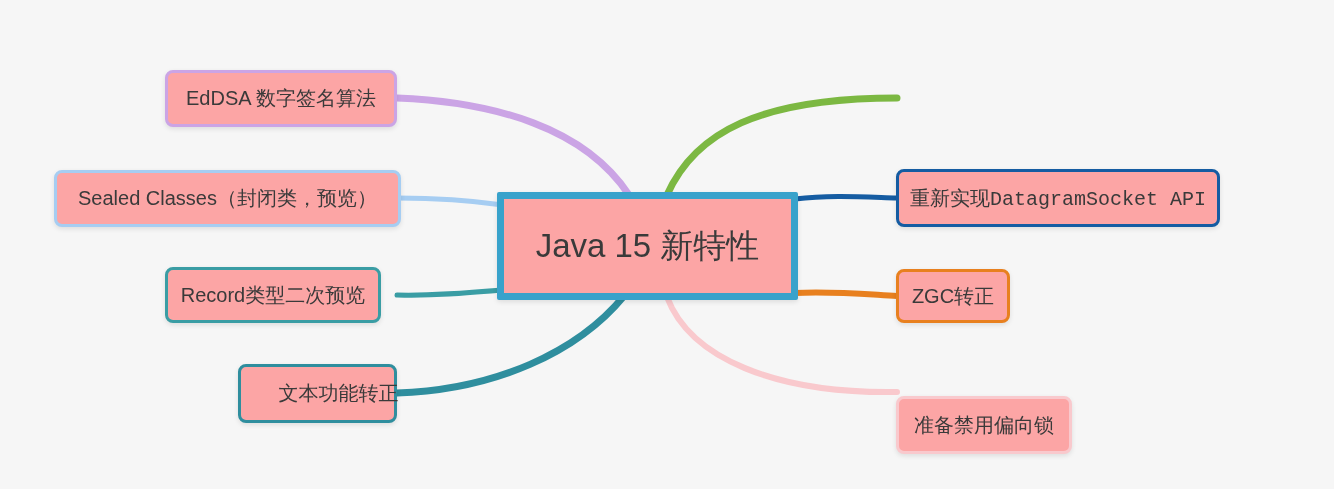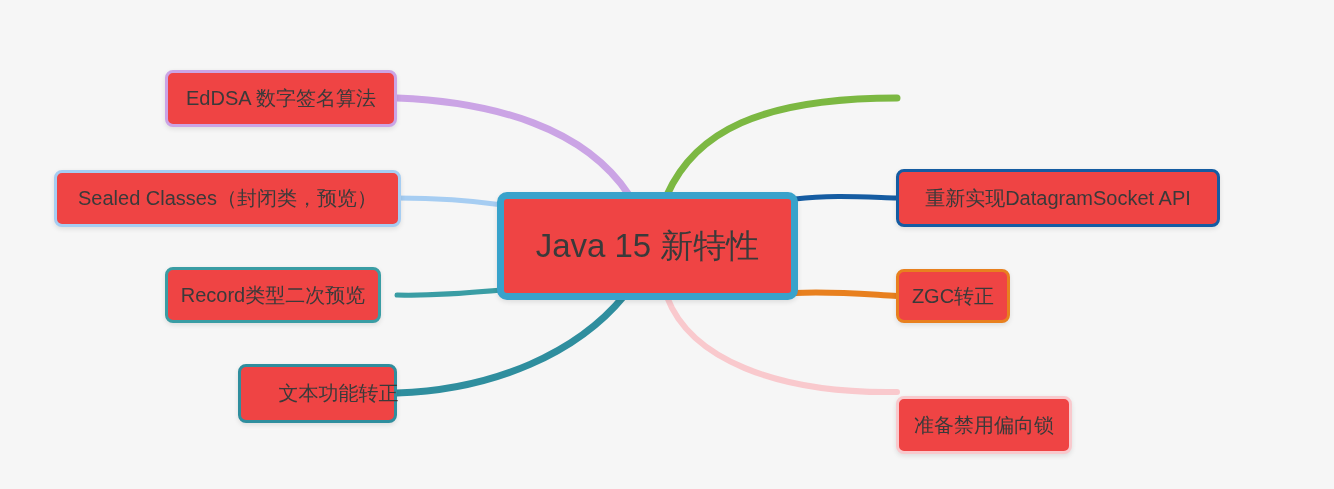--- a/index.html
+++ b/index.html
@@ -23,49 +23,49 @@
   }
   .links path {
     fill: none;
     stroke: var(--c, #999);
     stroke-linecap: round;
   }
   .node {
     position: absolute;
     z-index: 2;
     box-sizing: border-box;
-    background: #ef4444;
+    background: #fca5a5;
     border-style: solid;
     border-color: var(--c, #888);
     display: flex;
     align-items: center;
     justify-content: center;
     color: var(--text-color, #3A3A3A);
     box-shadow: 0 2px 5px rgba(0,0,0,0.10);
     white-space: nowrap;
     cursor: default;
   }
   .branch {
     border-width: 3px;
     border-radius: 8px;
     font-size: 20px;
   }
   .central {
     border-width: 7px;
-    border-radius: 10px;
+    border-radius: 2px;
     font-size: 33px;
     left: 497px; top: 192px; width: 301px; height: 108px;
   }
   
   .n-eddsa    { left: 165px; top: 70px;  width: 232px; height: 57px; }
   .n-sealed   { left: 54px;  top: 170px; width: 347px; height: 57px; }
   .n-record   { left: 165px; top: 267px; width: 216px; height: 56px; }
   .n-textfeat { left: 238px; top: 364px; width: 159px; height: 59px; padding-left: 42px; }
   .n-hidden   { left: 896px; top: 69px;  width: 289px; height: 58px; }
-  .n-datagram { left: 896px; top: 169px; width: 324px; height: 58px; }
+  .n-datagram { left: 896px; top: 169px; width: 324px; height: 58px; font-family: Liberation Mono, monospace; }
   .n-zgc      { left: 896px; top: 269px; width: 114px; height: 54px; }
   .n-biased   { left: 896px; top: 364px; width: 176px; height: 58px; margin-top: 32px; }
 </style>
 </head>
 <body style="--text-color: #3A3A3A;">
 
 <div class="canvas" style="--c: #F6F6F6;">
 
   <svg class="links" viewBox="0 0 1334 489" aria-hidden="true">
     <path stroke-width="7" d="M397,98 C495,102 585,128 629,195" style="--c: #CBA4E5;"></path>

